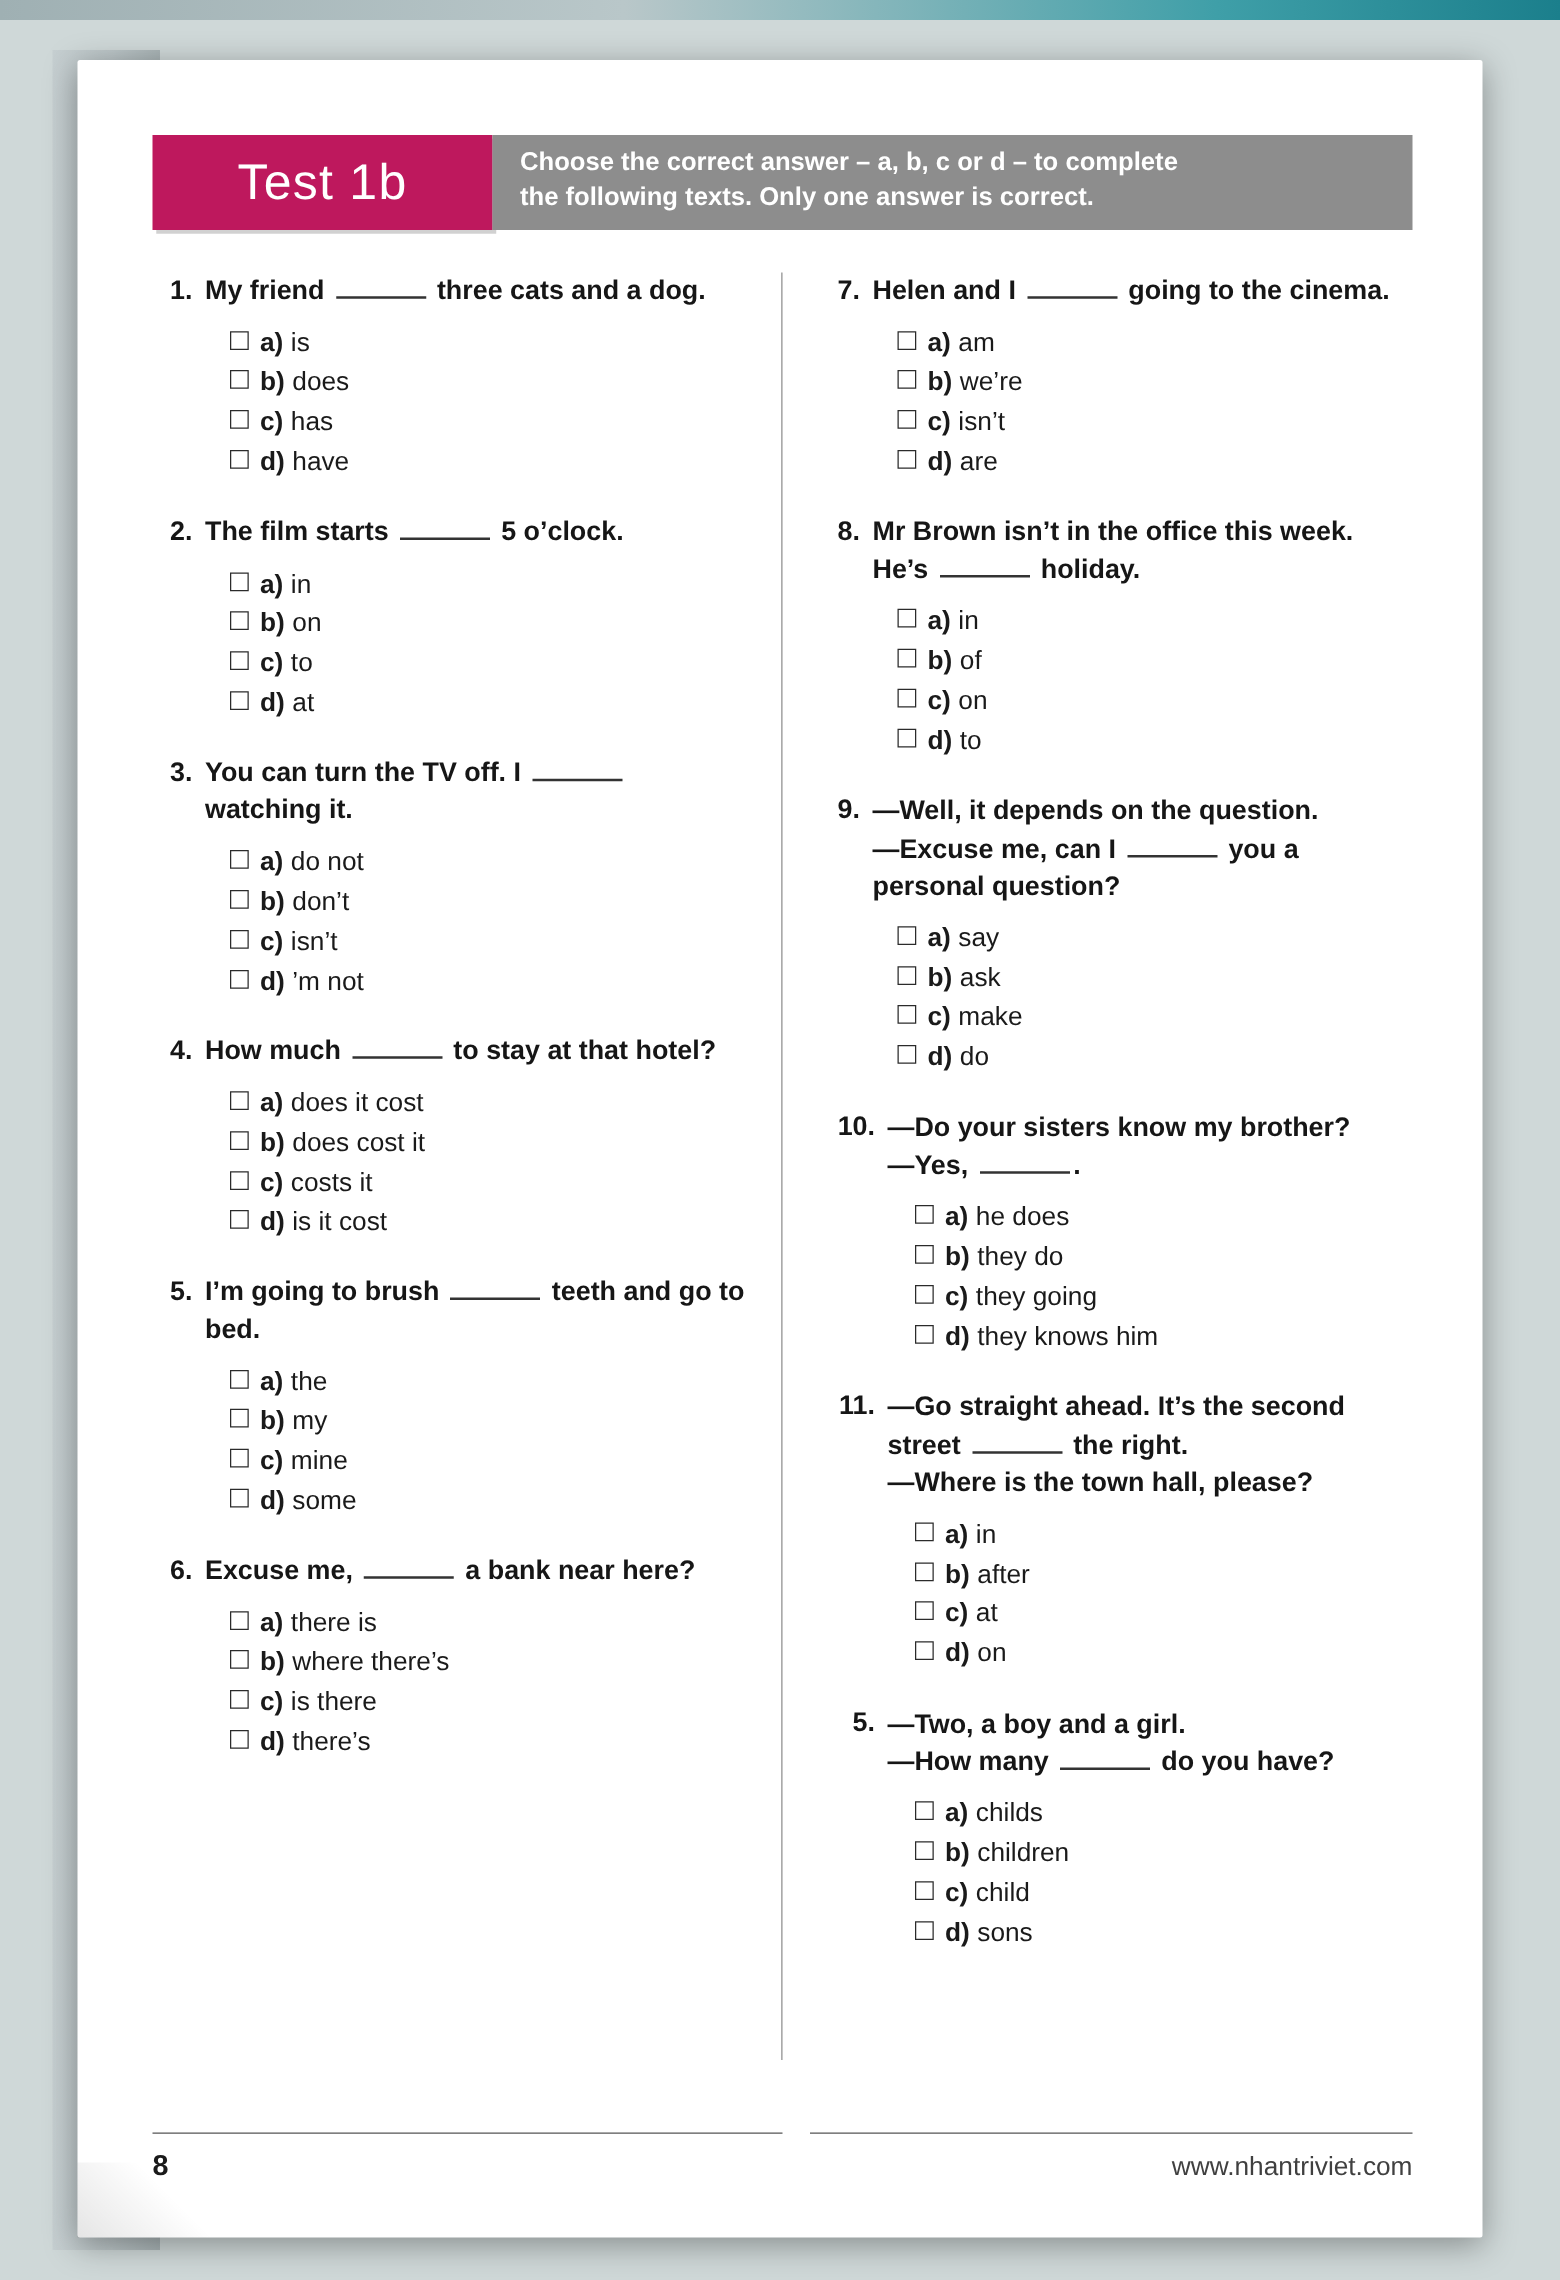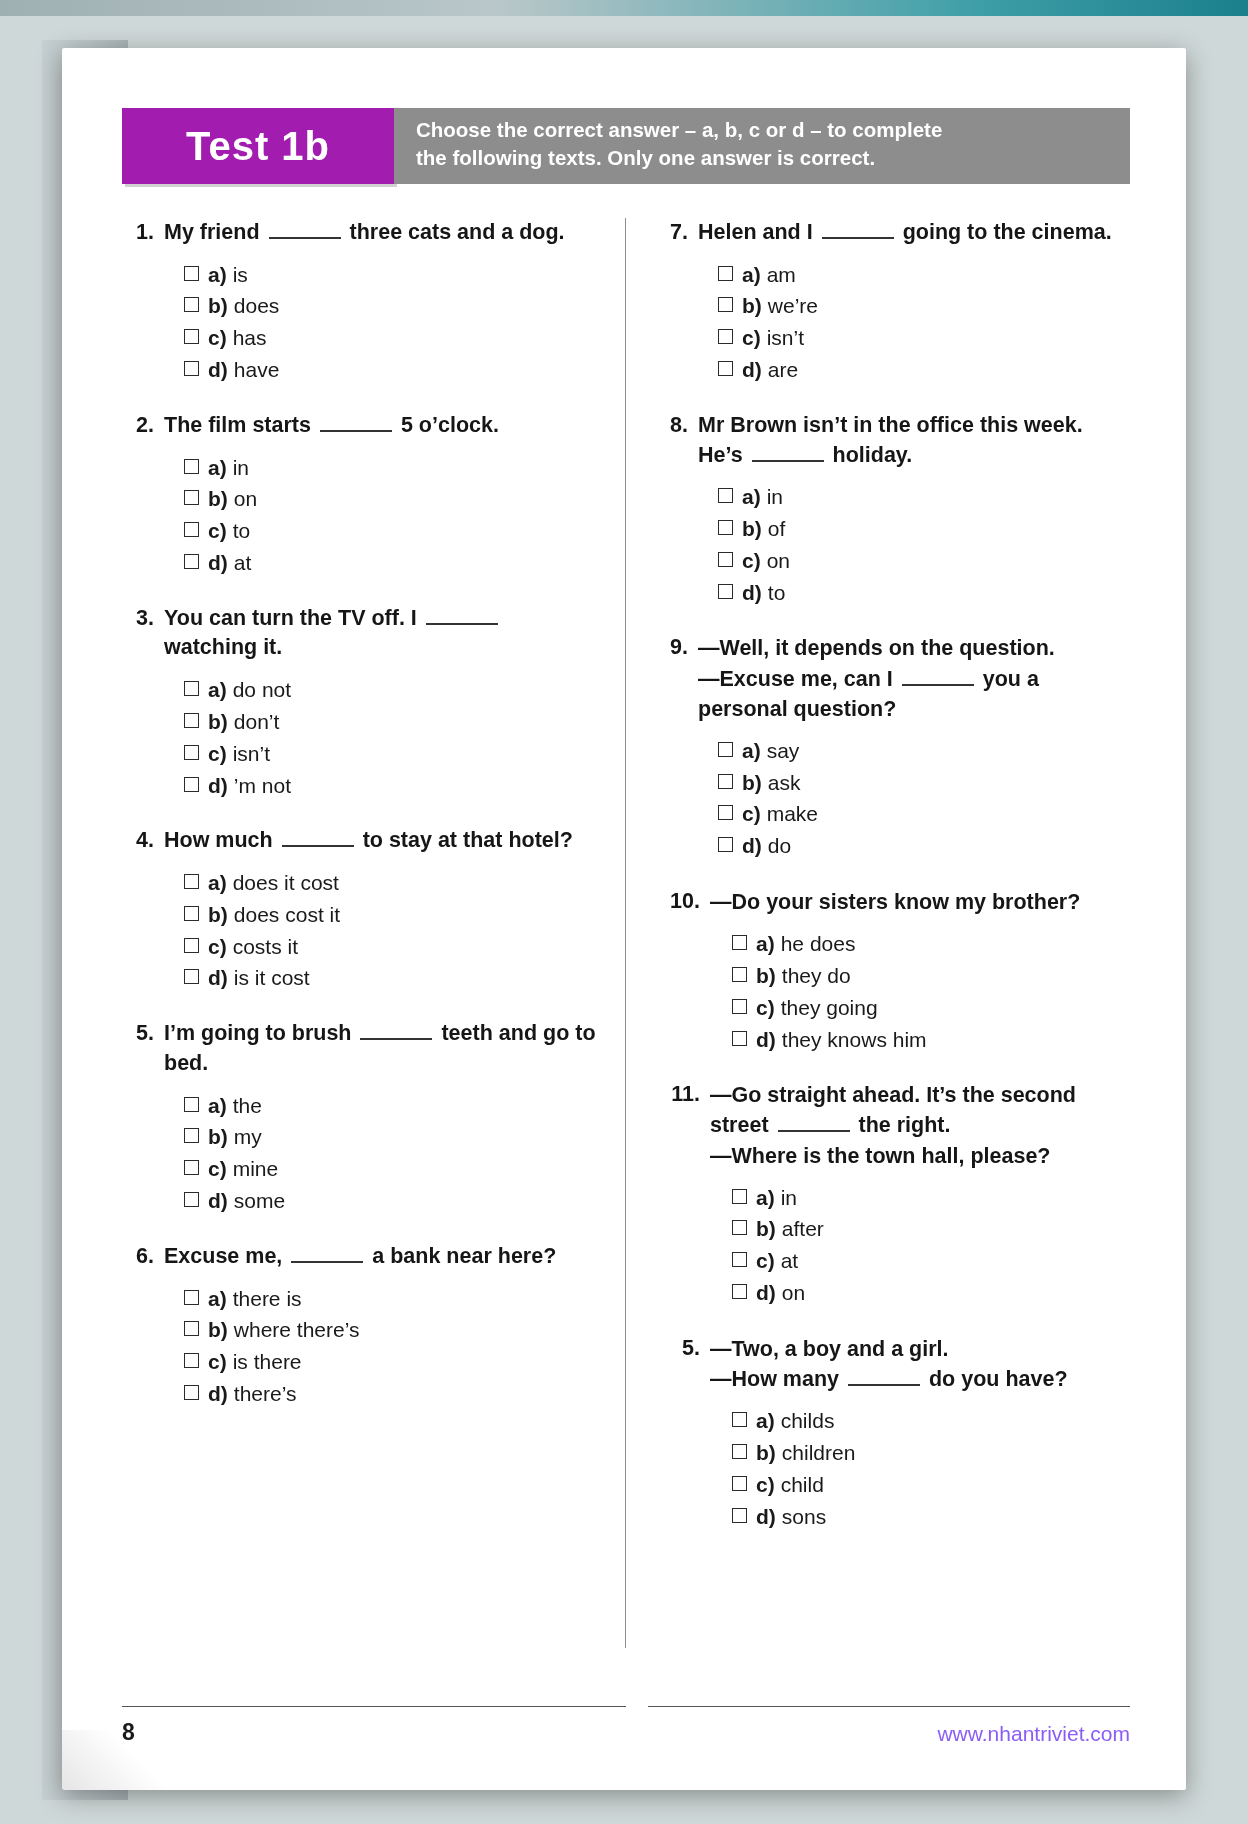--- a/index.html
+++ b/index.html
@@ -69,28 +69,28 @@
     box-sizing: border-box;
   }
   
   .header {
     display: flex;
     align-items: stretch;
     height: 76px;
     margin-bottom: 34px;
   }
   .test-badge {
-    background: #a21caf;
+    background: #be185d;
     color: #ffffff;
     width: 272px;
     display: flex;
     align-items: center;
     justify-content: center;
     font-size: 40px;
-    font-weight: bold;
+    font-weight: normal;
     letter-spacing: 1px;
     box-shadow: 3px 3px 0 rgba(0,0,0,.18);
   }
   .test-badge span { display: inline-block; }
   .instructions {
     flex: 1;
     background: #8d8d8d;
     color: #ffffff;
     padding: 10px 18px 14px 22px;
     font-size: 20.5px;
@@ -196,21 +196,21 @@
     align-items: flex-end;
     margin-top: 12px;
   }
   .page-num {
     font-size: 23px;
     font-weight: bold;
     color: #1a1a1a;
   }
   .site {
     font-size: 21px;
-    color: #8b5cf6;
+    color: #404040;
   }
   
   .curl {
     position: absolute;
     left: 0;
     bottom: 0;
     width: 120px;
     height: 60px;
     background: linear-gradient(225deg, rgba(255,255,255,0) 40%, rgba(0,0,0,.10) 100%);
     pointer-events: none;
@@ -499,20 +499,21 @@
                   <span class="opt-letter">d)</span>
                   <span>do</span>
                 </div>
               </div>
             </div>
             <div class="question">
               <div class="q-head">
                 <div class="q-num wide">10.</div>
                 <div class="q-text">
                   <div class="dialog-line">—Do your sisters know my brother?</div>
+                  <div class="dialog-line">—Yes, <span class="blank"></span>.</div>
                 </div>
               </div>
               <div class="options ind2">
                 <div class="opt">
                   <span class="checkbox"></span>
                   <span class="opt-letter">a)</span>
                   <span>he does</span>
                 </div>
                 <div class="opt">
                   <span class="checkbox"></span>

